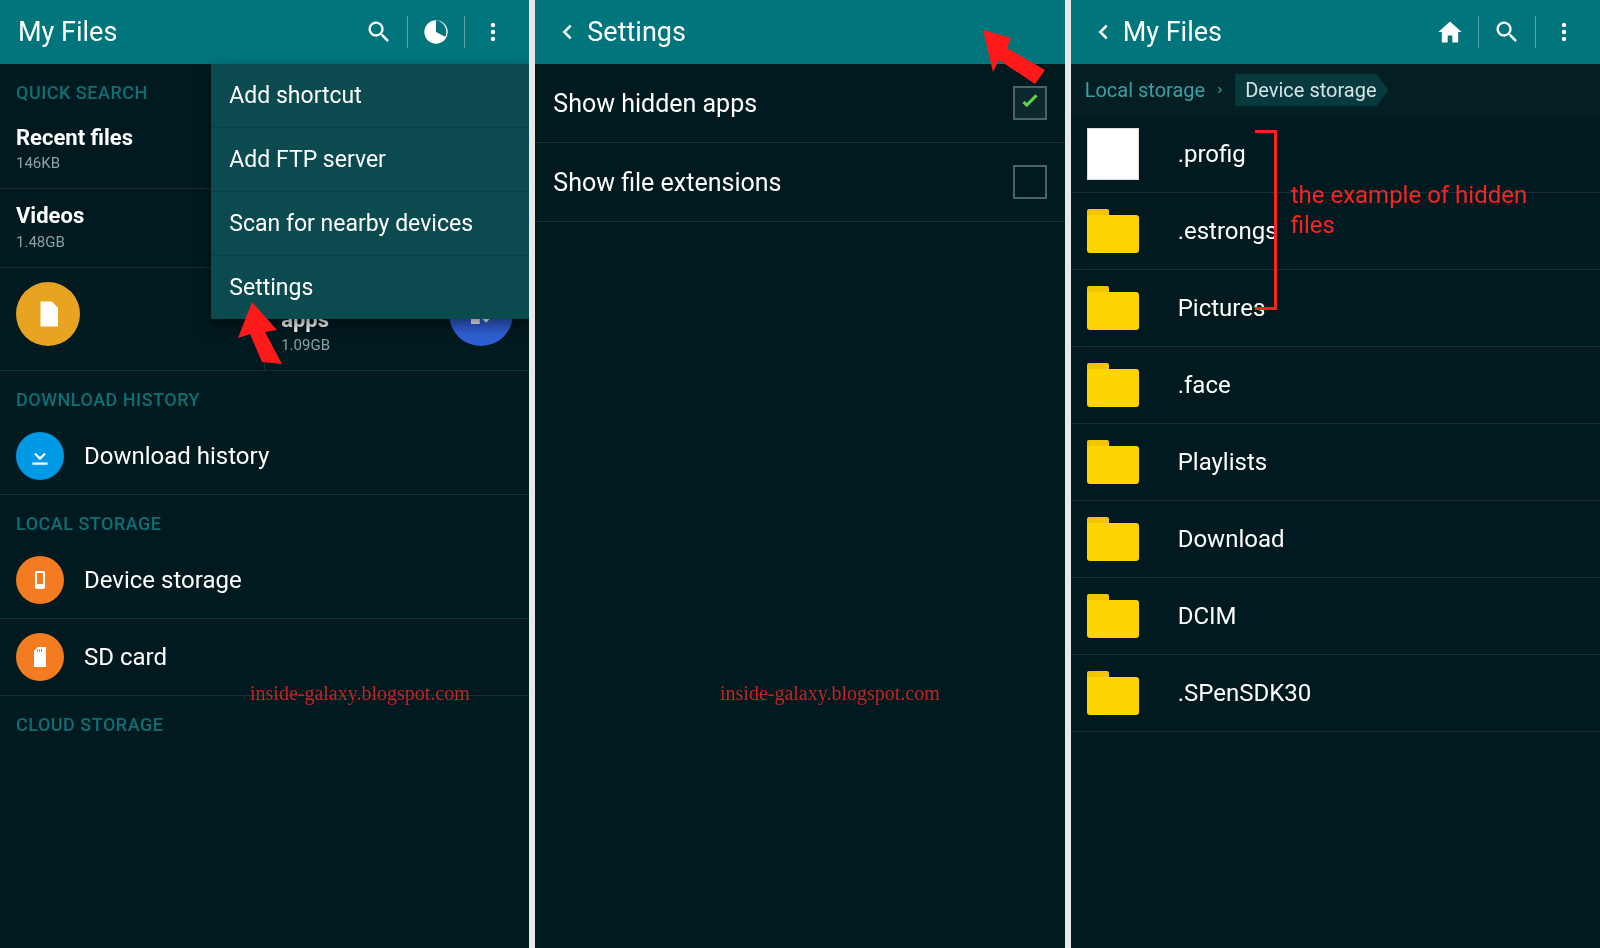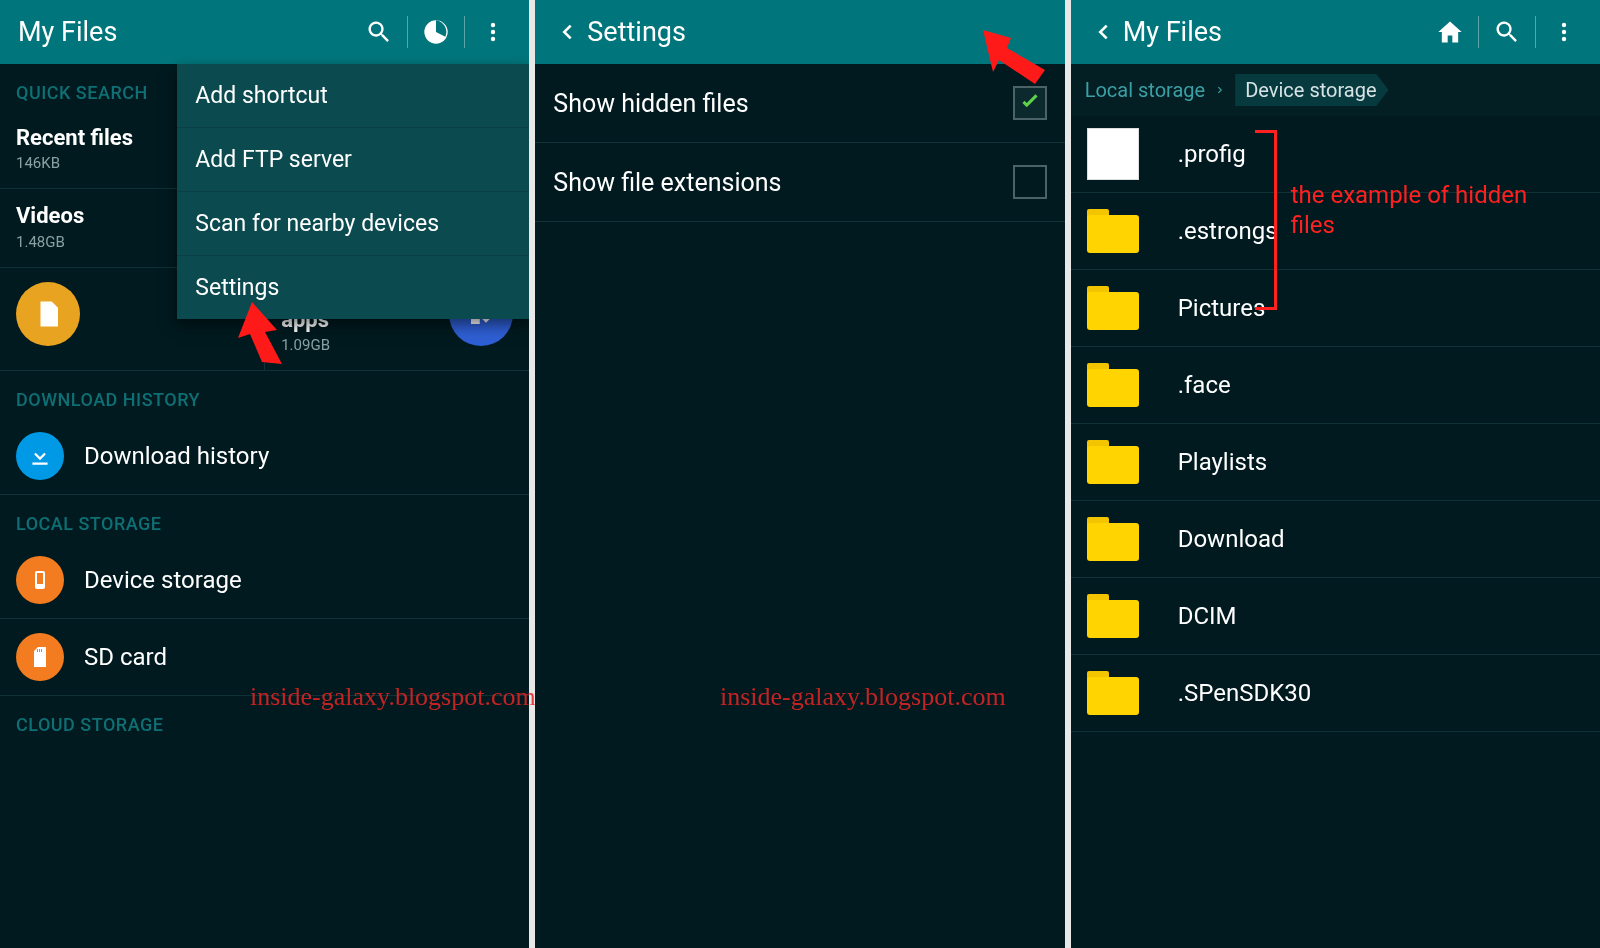--- a/index.html
+++ b/index.html
@@ -24,21 +24,21 @@
   .tile-sub { font-size:15px; color:#8aa0a2; margin-top:4px; }
   .circle { width:64px; height:64px; border-radius:50%; display:flex; align-items:center; justify-content:center; flex-shrink:0; }
   .c-orange { background:#e8a321; }
   .c-blue   { background:#2f5fd4; }
   .c-cyan   { background:#0099e5; }
   .c-o2     { background:#f47c20; }
   .list-row { display:flex; align-items:center; gap:20px; padding:14px 16px; border-bottom:1px solid #0f3236; }
   .li-circle { width:48px; height:48px; border-radius:50%; display:flex; align-items:center; justify-content:center; flex-shrink:0; }
   .li-label  { font-size:24px; color:#fff; }
   
-  .menu { position:absolute; top:64px; right:0; width:352px; background:#0b4a4f; box-shadow:0 6px 14px rgba(0,0,0,.5); z-index:5; }
+  .menu { position:absolute; top:64px; right:0; width:318px; background:#0b4a4f; box-shadow:0 6px 14px rgba(0,0,0,.5); z-index:5; }
   .menu-item { padding:18px 18px; font-size:23px; color:#fff; border-bottom:1px solid #0a4044; cursor:pointer; }
   .menu-item:last-child { border-bottom:none; }
   
   .setrow { display:flex; align-items:center; padding:22px 18px; border-bottom:1px solid #0f3236; }
   .setrow-label { font-size:25px; flex:1; color:#fff; }
   .chk { width:34px; height:34px; border:2px solid #4b6366; display:flex; align-items:center; justify-content:center; }
   .chk.on { background:#0c2a2e; }
   
   .crumb { background:#041f23; padding:10px 14px; font-size:20px; display:flex; align-items:center; gap:10px; }
   .crumb a { color:#3aa0a6; }
@@ -48,21 +48,21 @@
   .file-lbl { font-size:24px; color:#fff; }
   .doc-ico { background:#fff; border:1px solid #ddd; }
   .folder-ico { position:relative; }
   .folder-ico::before { content:""; position:absolute; top:4px; left:0; width:22px; height:10px; background:#f3c400; border-radius:2px 2px 0 0; }
   .folder-ico::after  { content:""; position:absolute; top:10px; left:0; width:52px; height:38px; background:#ffd400; border-radius:3px; }
   
   .arrow { position:absolute; z-index:20; pointer-events:none; }
   .arrow svg { display:block; }
   .anno-text { position:absolute; color:#ff2020; font-size:24px; font-weight:400; z-index:22; line-height:1.25; }
   .bracket { position:absolute; border:3px solid #ff2020; border-left:none; z-index:21; }
-  .watermark { position:absolute; color:rgba(230,36,36,.85); font-size:26px; font-family:Georgia,serif; font-style:normal; z-index:30; pointer-events:none; }
+  .watermark { position:absolute; color:rgba(230,36,36,.85); font-size:20px; font-family:Georgia,serif; font-style:normal; z-index:30; pointer-events:none; }
   
   .svg { fill:#fff; }
 </style>
 </head>
 <body>
 
 <div class="panels">
 
   <div class="panel">
     <div class="appbar">
@@ -178,21 +178,21 @@
   <div class="panel">
     <div class="appbar">
       <div class="appbar-back">
         <svg width="22" height="22" viewBox="0 0 24 24">
             <path class="svg" d="M15 4l-8 8 8 8 2-2-6-6 6-6z"></path>
           </svg>
       </div>
       <span class="appbar-title">Settings</span>
     </div>
     <div class="setrow">
-      <div class="setrow-label">Show hidden files</div>
+      <div class="setrow-label">Show hidden apps</div>
       <div class="chk on">
         <svg width="26" height="26" viewBox="0 0 24 24">
             <path fill="#5fd24a" d="M9 16l-4-4 2-2 2 2 8-8 2 2z"></path>
           </svg>
       </div>
     </div>
     <div class="setrow">
       <div class="setrow-label">Show file extensions</div>
       <div class="chk"></div>
     </div>

